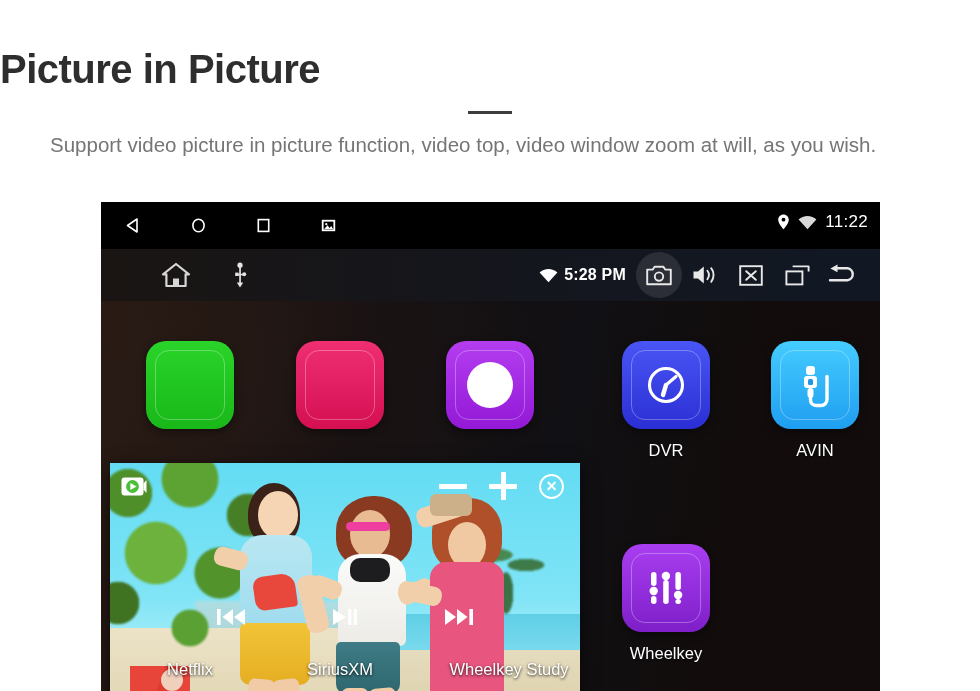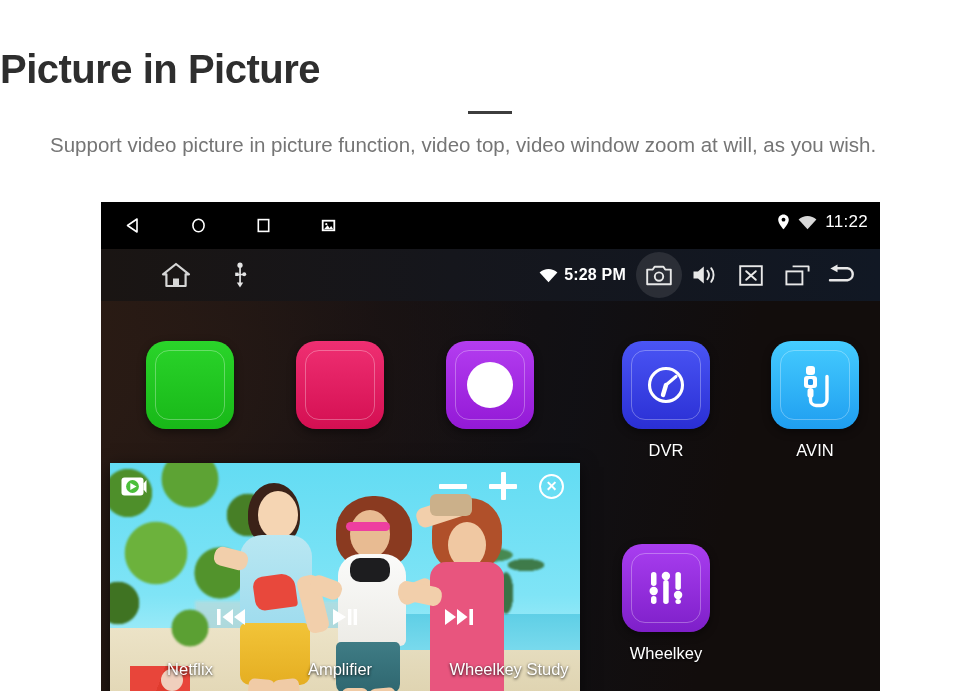--- a/index.html
+++ b/index.html
@@ -493,18 +493,18 @@
             <polygon points="1,3 1,19 12,11" fill="#ffffff"></polygon>
             <polygon points="13,3 13,19 23.5,11" fill="#ffffff"></polygon>
             <rect x="25.4" y="3" width="3.6" height="16" fill="#ffffff"></rect>
           </svg>
         </span>
       </div>
     </div>
 
     <div class="dock-labels">
       <span class="dock-label" style="left:89px;">Netflix</span>
-      <span class="dock-label" style="left:239px;">Amplifier</span>
+      <span class="dock-label" style="left:239px;">SiriusXM</span>
       <span class="dock-label" style="left:388px;padding-left:40px;">Wheelkey Study</span>
     </div>
 
   </div>
 </div>
 
 </body></html>

